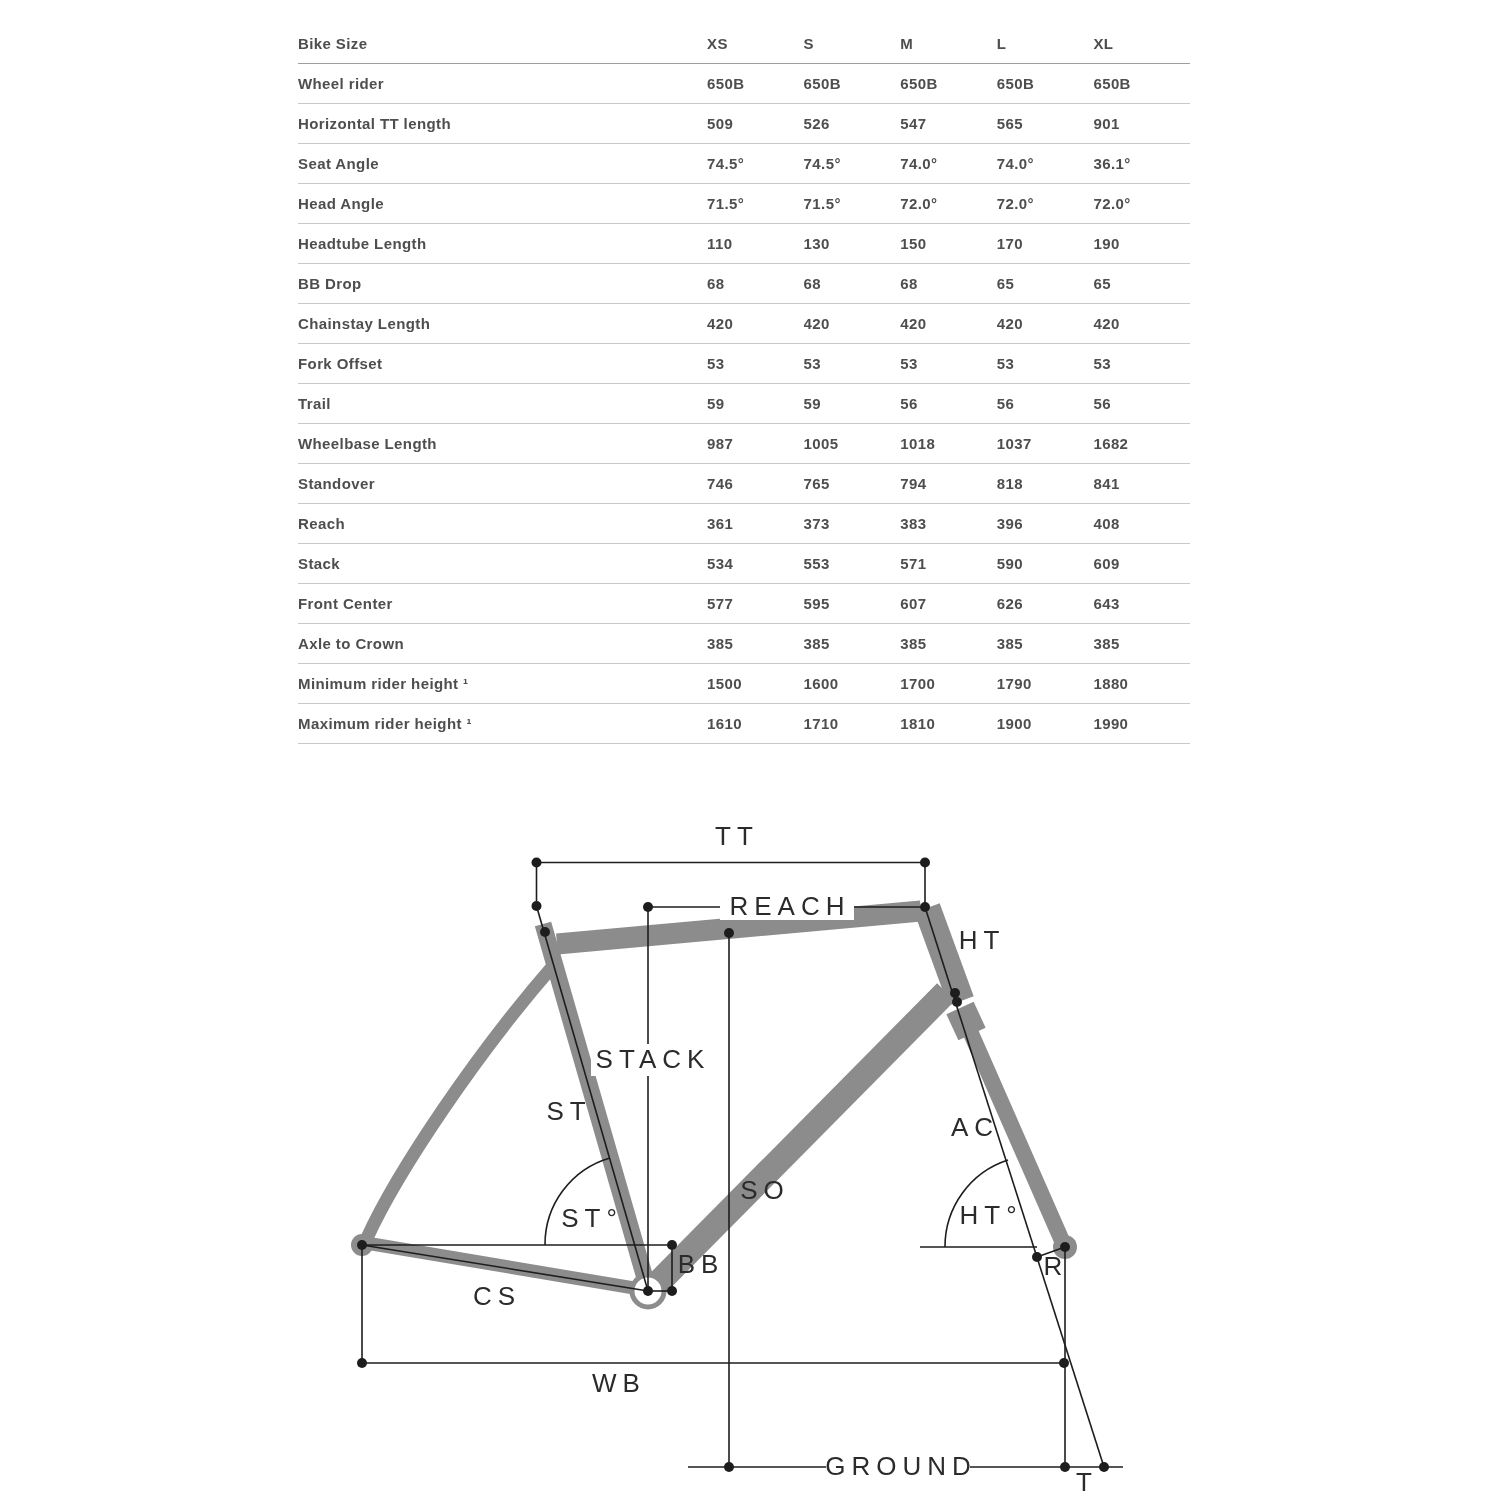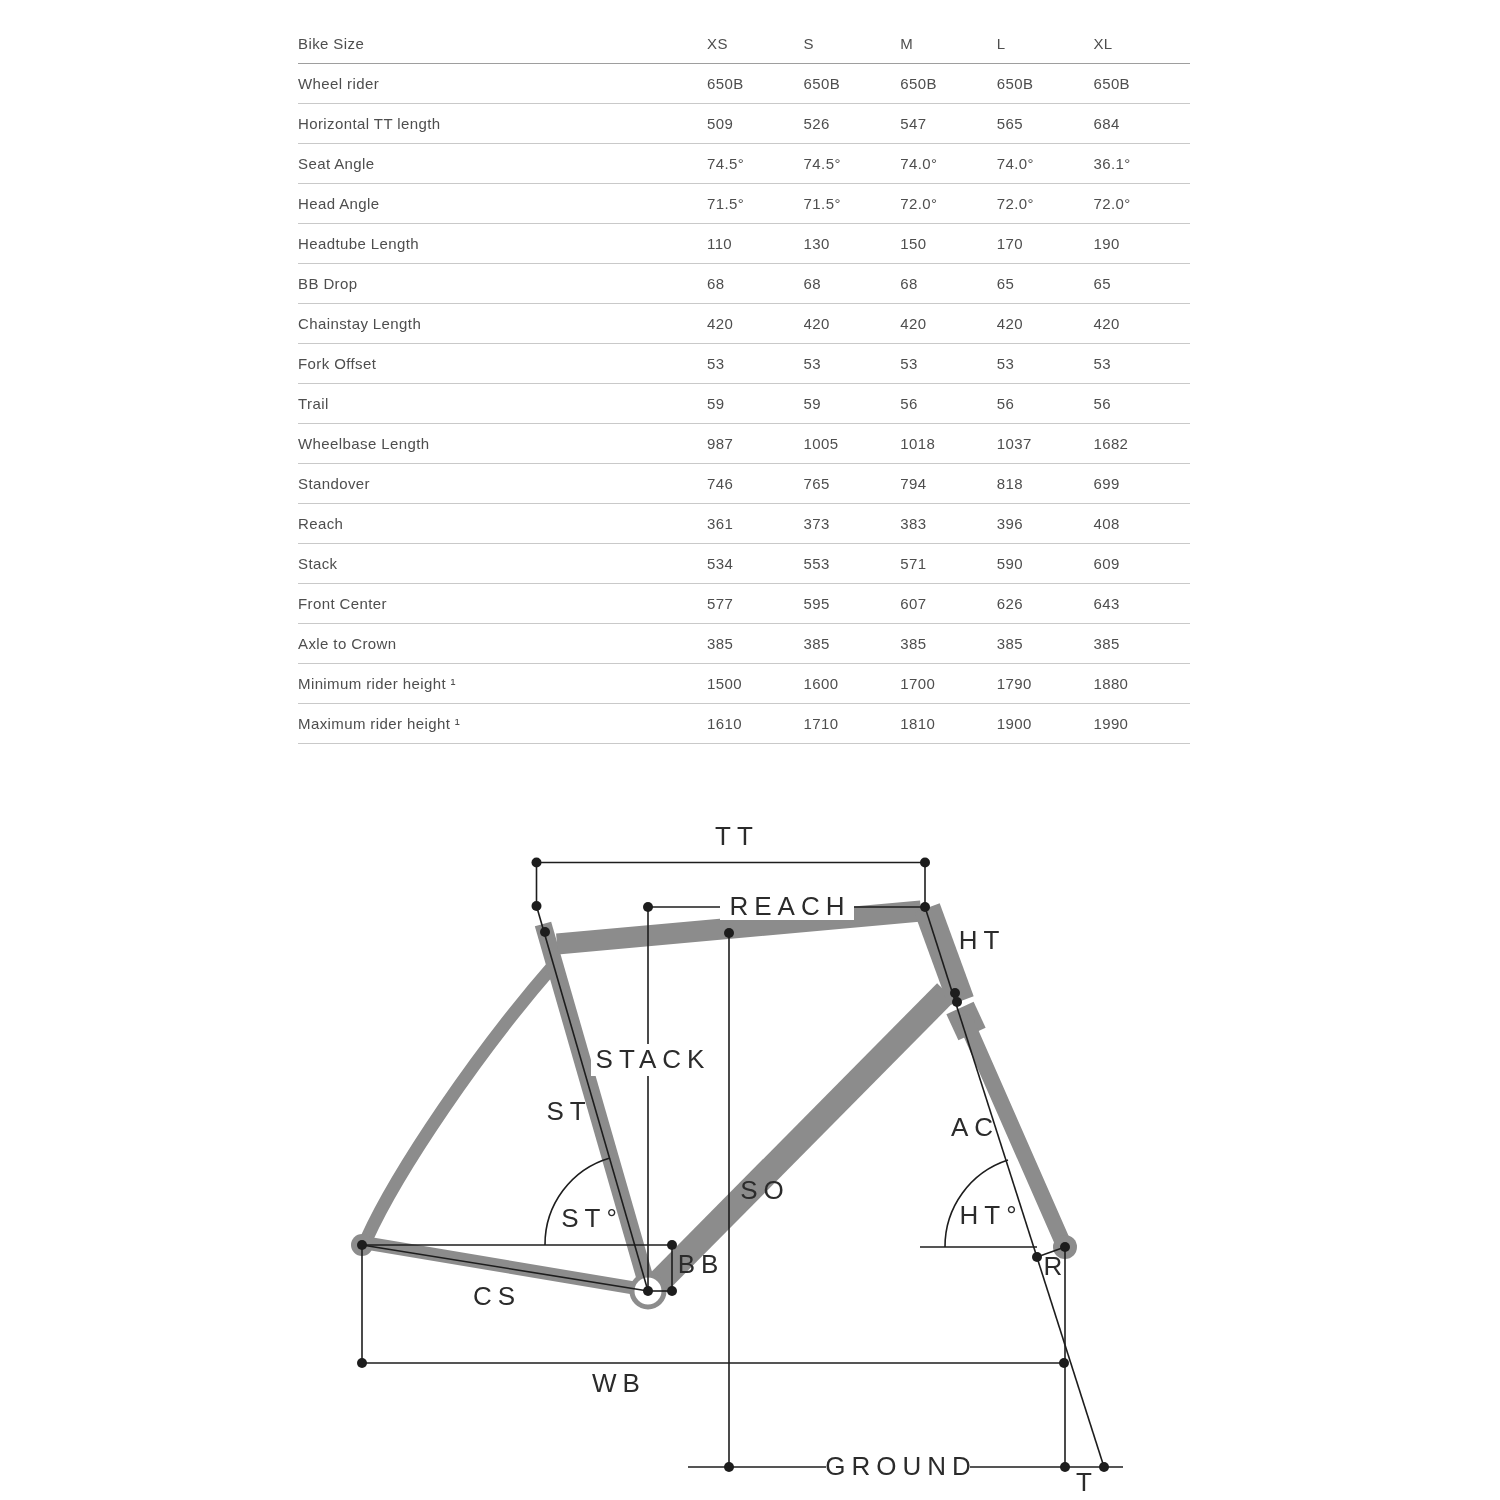--- a/index.html
+++ b/index.html
@@ -13,21 +13,21 @@
   *{margin:0;padding:0;box-sizing:border-box;}
   html,body{background:#ffffff;}
   body{
     width:1500px;height:1500px;position:relative;overflow:hidden;
     font-family:"Liberation Sans", sans-serif;
   }
 
   
   .spec-table{
     position:absolute;left:298px;top:24px;width:892px;
-    font-size:15px;color:var(--ttext);letter-spacing:.4px;font-weight:400;
+    font-size:15px;color:var(--ttext);letter-spacing:.4px;font-weight:700;
   }
   .trow{
     display:grid;
     grid-template-columns:409px repeat(5,1fr);
     align-items:center;height:40px;
     border-bottom:1px solid var(--row-line);
   }
   .trow.thead{border-bottom:1px solid var(--head-line);}
   .tcell{white-space:nowrap;overflow:hidden;}
 
@@ -67,21 +67,21 @@
     <div class="tcell">650B</div>
   </div>
 
 
   <div class="trow">
     <div class="tcell">Horizontal TT length</div>
     <div class="tcell">509</div>
     <div class="tcell">526</div>
     <div class="tcell">547</div>
     <div class="tcell">565</div>
-    <div class="tcell">684</div>
+    <div class="tcell">901</div>
   </div>
 
   <div class="trow">
     <div class="tcell">Seat Angle</div>
     <div class="tcell">74.5°</div>
     <div class="tcell">74.5°</div>
     <div class="tcell">74.0°</div>
     <div class="tcell">74.0°</div>
     <div class="tcell">36.1°</div>
   </div>
@@ -148,21 +148,21 @@
     <div class="tcell">1037</div>
     <div class="tcell">1682</div>
   </div>
 
   <div class="trow">
     <div class="tcell">Standover</div>
     <div class="tcell">746</div>
     <div class="tcell">765</div>
     <div class="tcell">794</div>
     <div class="tcell">818</div>
-    <div class="tcell">699</div>
+    <div class="tcell">841</div>
   </div>
 
   <div class="trow">
     <div class="tcell">Reach</div>
     <div class="tcell">361</div>
     <div class="tcell">373</div>
     <div class="tcell">383</div>
     <div class="tcell">396</div>
     <div class="tcell">408</div>
   </div>

